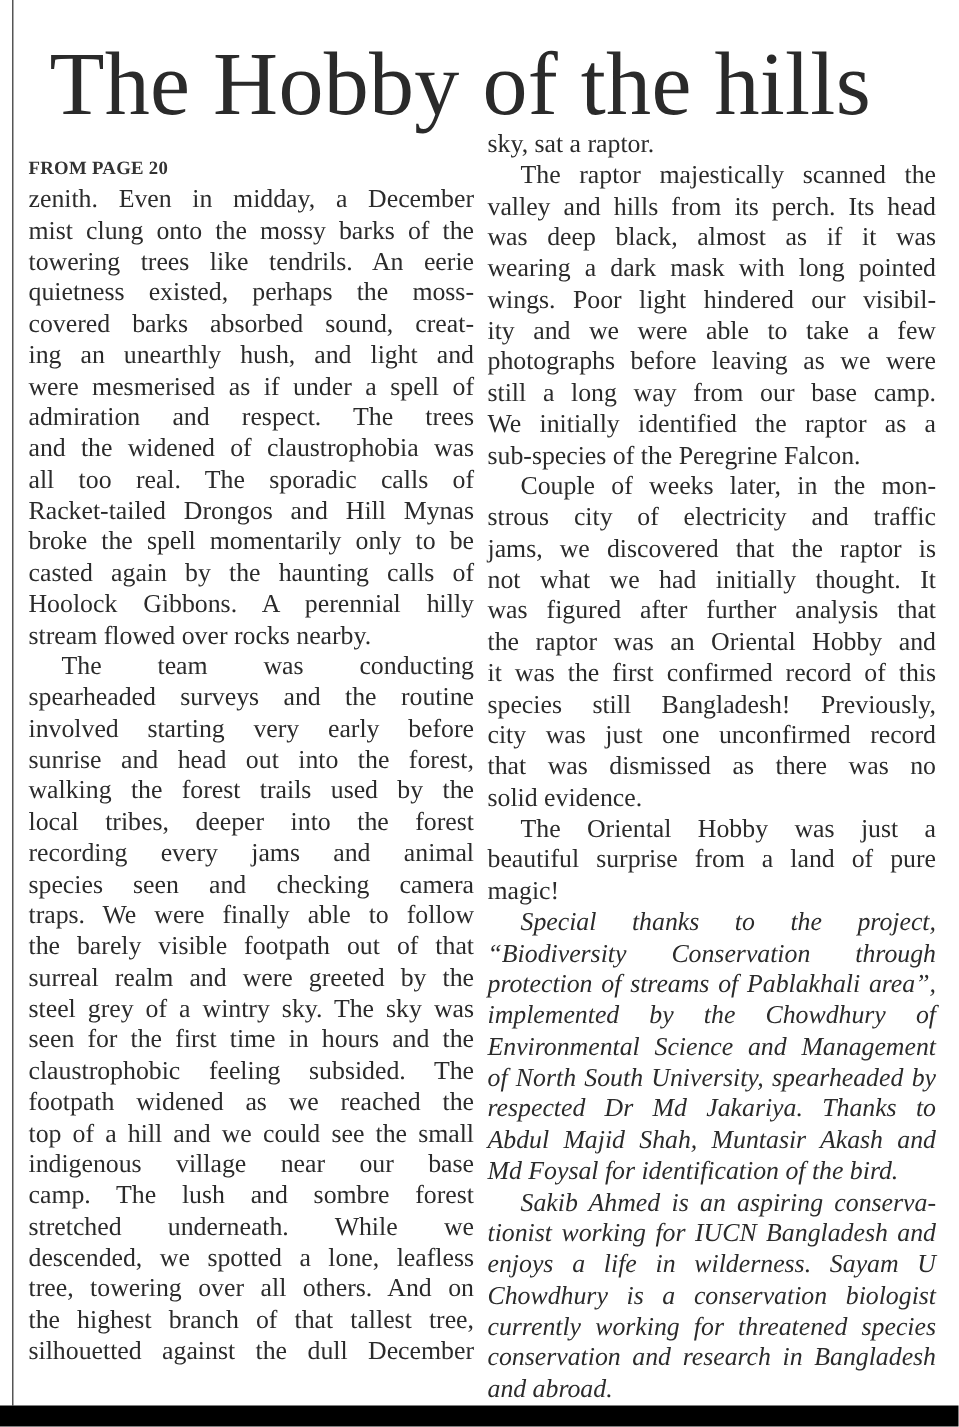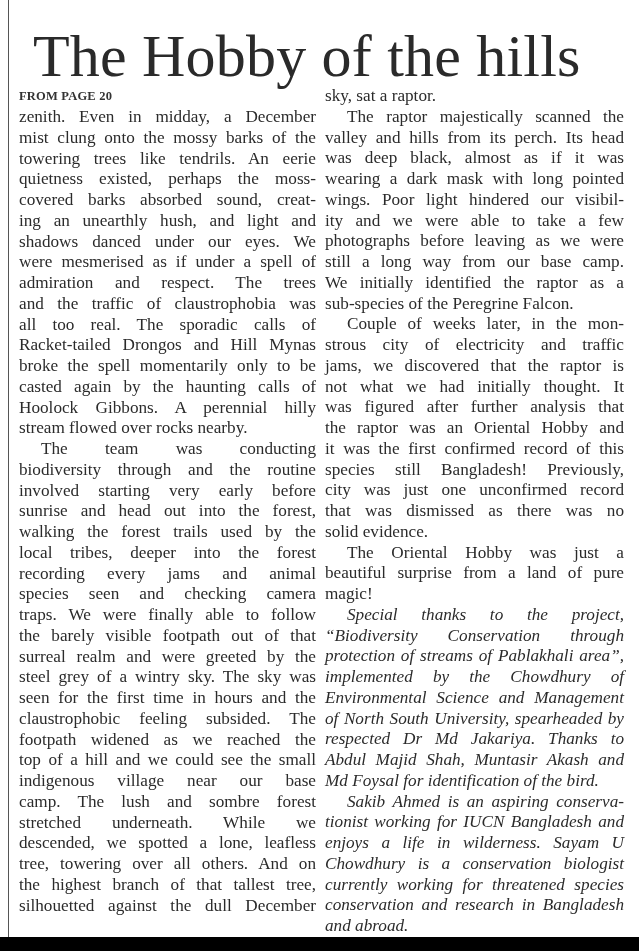--- a/index.html
+++ b/index.html
@@ -53,20 +53,21 @@
       left: 325px;
       width: 299px;
     }
     .kicker {
       font-size: 12.5px;
       font-weight: bold;
       letter-spacing: 0.2px;
       line-height: 21px;
       height: 21px;
       color: #333;
+      margin-top: 16px;
     }
     .line {
       display: block;
       text-align: justify;
       text-align-last: justify;
       white-space: nowrap;
       height: 20.75px;
       overflow: visible;
     }
     .line.last {
@@ -97,32 +98,31 @@
 
 <div class="col col-left">
   <div class="kicker">FROM PAGE 20</div>
   <div id="left-lines">
       <span class="line">zenith. Even in midday, a December</span>
       <span class="line">mist clung onto the mossy barks of the</span>
       <span class="line">towering trees like tendrils. An eerie</span>
       <span class="line">quietness existed, perhaps the moss-</span>
       <span class="line">covered barks absorbed sound, creat-</span>
       <span class="line">ing an unearthly hush, and light and</span>
-      <span class="line">shadows danced under our eyes. We</span>
       <span class="line">were mesmerised as if under a spell of</span>
       <span class="line">admiration and respect. The trees</span>
-      <span class="line">and the traffic of claustrophobia was</span>
+      <span class="line">and the widened of claustrophobia was</span>
       <span class="line">all too real. The sporadic calls of</span>
       <span class="line">Racket-tailed Drongos and Hill Mynas</span>
       <span class="line">broke the spell momentarily only to be</span>
       <span class="line">casted again by the haunting calls of</span>
       <span class="line">Hoolock Gibbons. A perennial hilly</span>
       <span class="line last">stream flowed over rocks nearby.</span>
       <span class="line indent">The team was conducting</span>
-      <span class="line">biodiversity through and the routine</span>
+      <span class="line">spearheaded surveys and the routine</span>
       <span class="line">involved starting very early before</span>
       <span class="line">sunrise and head out into the forest,</span>
       <span class="line">walking the forest trails used by the</span>
       <span class="line">local tribes, deeper into the forest</span>
       <span class="line">recording every jams and animal</span>
       <span class="line">species seen and checking camera</span>
       <span class="line">traps. We were finally able to follow</span>
       <span class="line">the barely visible footpath out of that</span>
       <span class="line">surreal realm and were greeted by the</span>
       <span class="line">steel grey of a wintry sky. The sky was</span>

